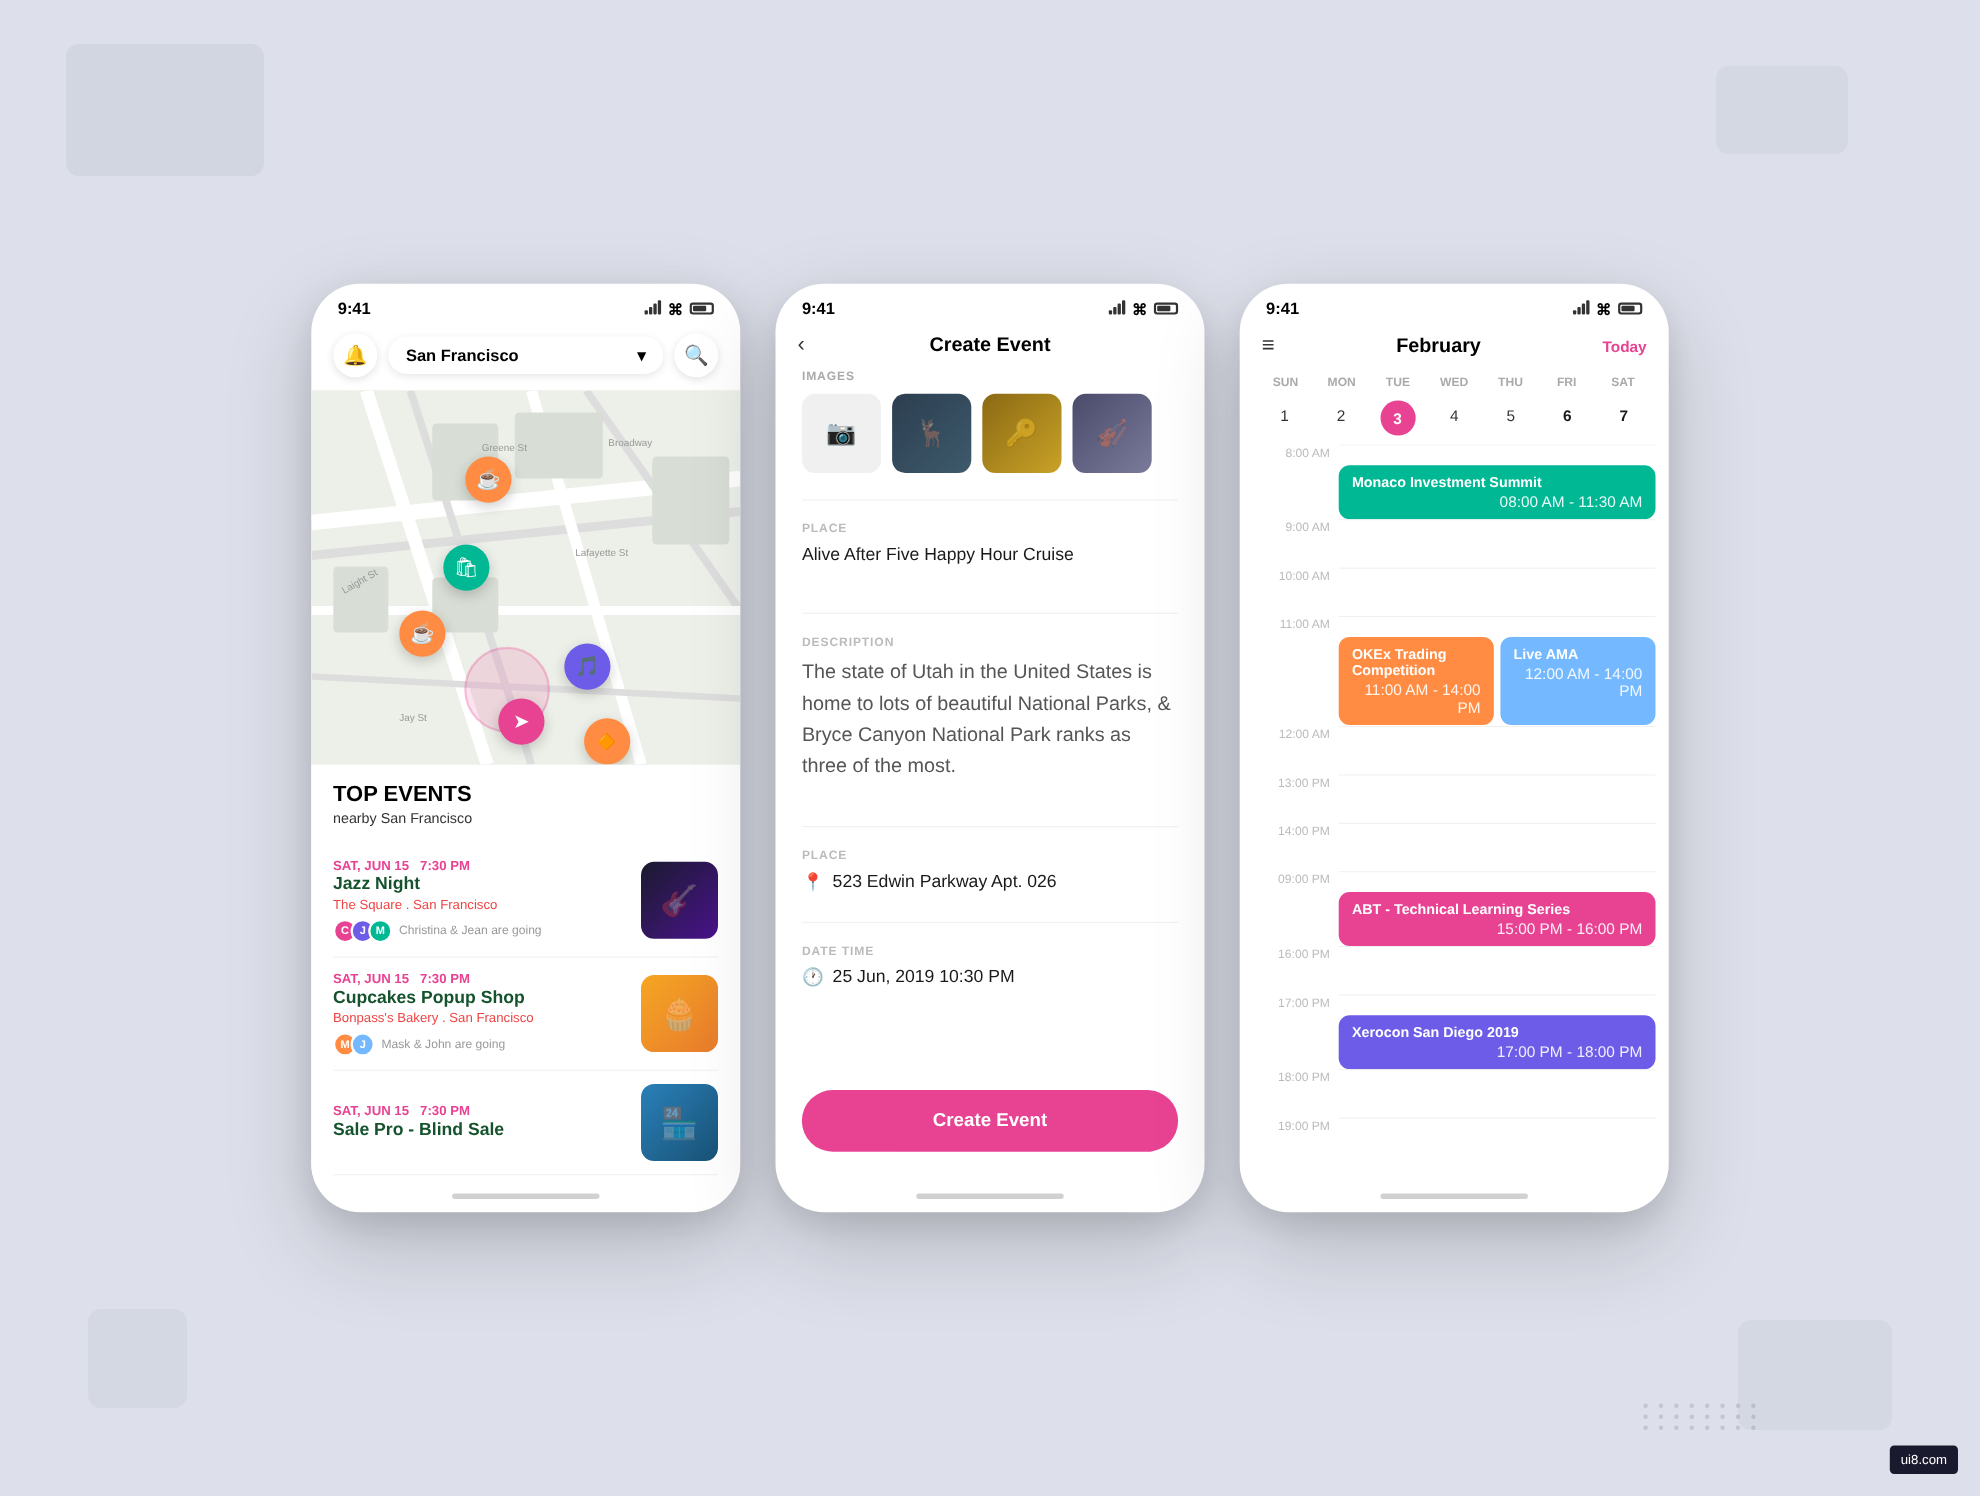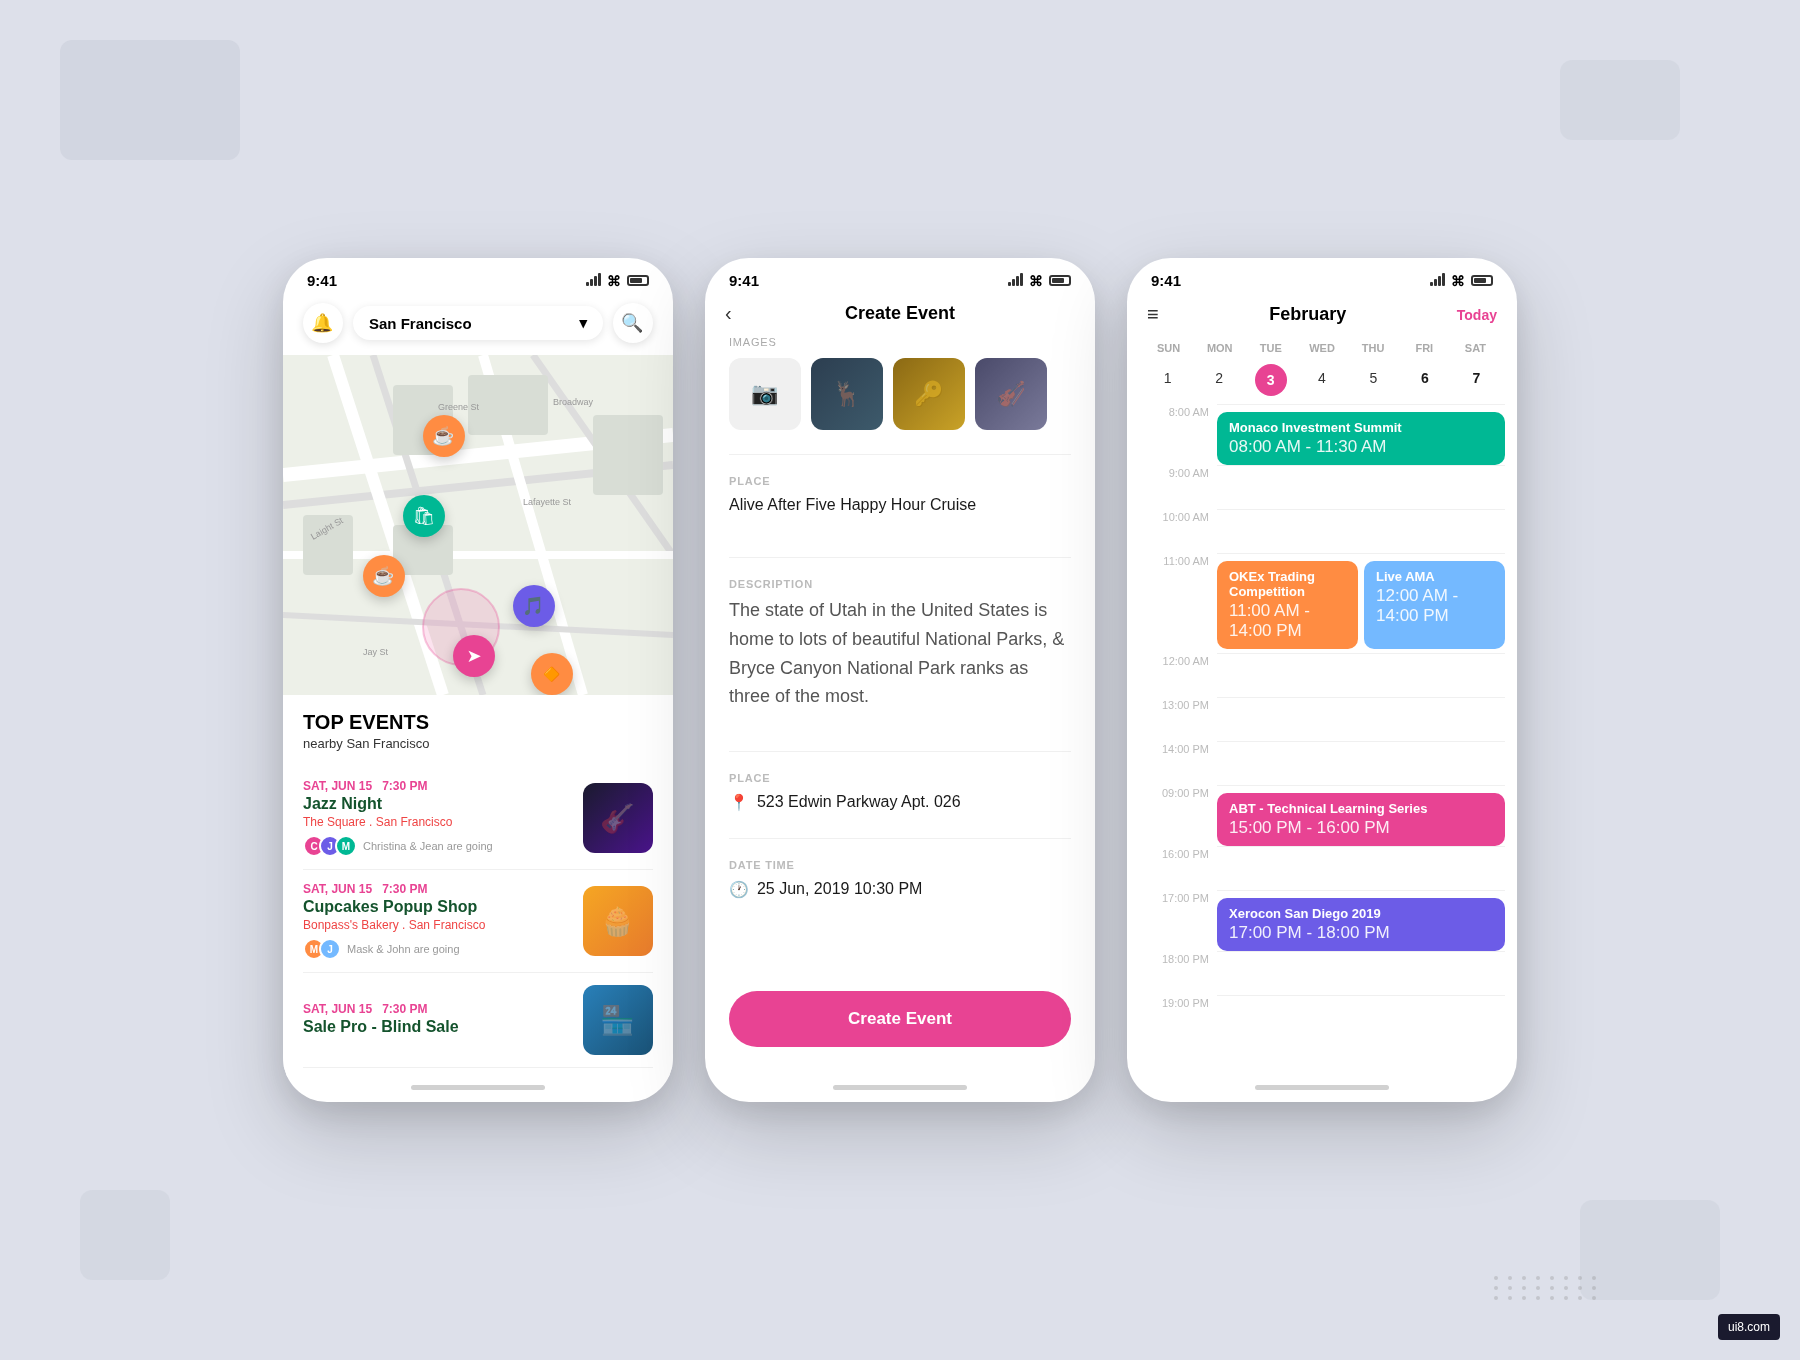--- a/index.html
+++ b/index.html
@@ -269,21 +269,21 @@
     .form-content {
       flex: 1;
       overflow-y: auto;
       padding: 0 24px;
     }
     .form-section {
       margin-bottom: 24px;
     }
     .form-label {
       font-size: 11px;
-      font-weight: 400;
+      font-weight: 700;
       color: #aaa;
       letter-spacing: 0.8px;
       margin-bottom: 10px;
     }
     .images-row {
       display: flex;
       gap: 10px;
     }
     .image-upload-box {
       width: 72px; height: 72px;
@@ -446,32 +446,32 @@
       width: 70px;
       font-size: 11px;
       color: #bbb;
       text-align: right;
       flex-shrink: 0;
       padding-top: 2px;
     }
     .time-line {
       flex: 1;
       border-top: 1px solid #f0f0f0;
-      padding-top: 7px;
+      padding-top: 18px;
       position: relative;
     }
     .event-block {
       border-radius: 10px;
       padding: 8px 12px;
       color: white;
       font-size: 12px;
       cursor: pointer;
     }
     .event-block-title { font-weight: 700; font-size: 13px; margin-bottom: 2px; }
-    .event-block-time { font-size: 17px; opacity: 0.9; }
+    .event-block-time { font-size: 14px; opacity: 0.9; text-align: right; }
 
     .monaco { background: #00b894; }
     .okex { background: #ff8c42; }
     .live-ama { background: #74b9ff; }
     .abt { background: #e84393; }
     .xerocon { background: #6c5ce7; }
 
     .dual-events {
       display: flex;
       gap: 6px;

